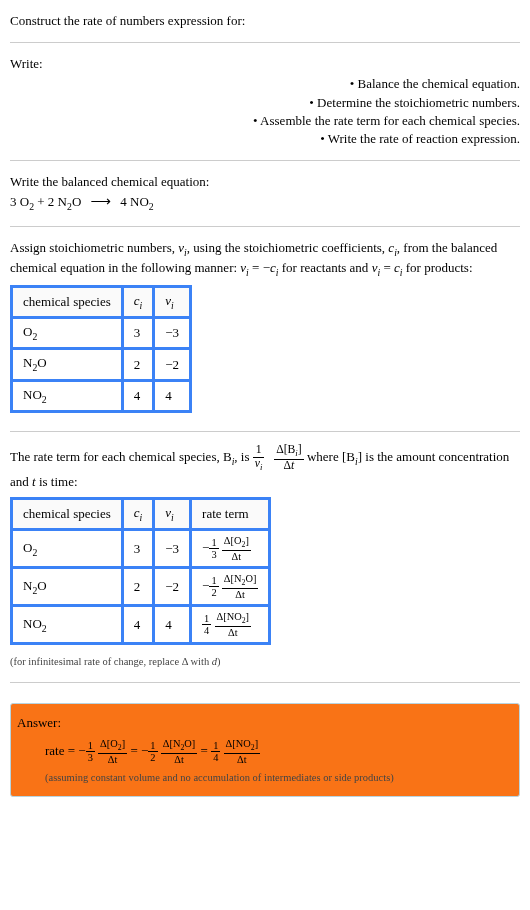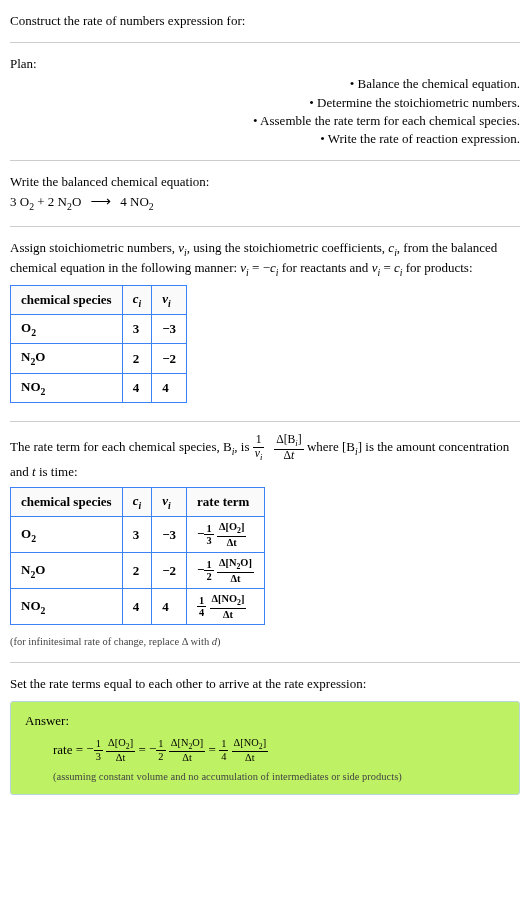--- a/index.html
+++ b/index.html
@@ -18,60 +18,60 @@
 sub { font-size: 0.75em; vertical-align: sub; }
 .arrow { display: inline-block; margin: 0 6px; font-size: 1.1em; }
 ul.plan { list-style: none; padding-left: 0; margin-top: 2px; text-align: right; }
 ul.plan li::before { content: "• "; }
 table.data {
   border-collapse: collapse;
   margin: 6px 0;
   font-size: 13px;
 }
 table.data th, table.data td {
-  border: 1px solid #3b82f6;
+  border: 3px solid #3b82f6;
   padding: 4px 10px;
   text-align: left;
-  font-weight: bold;
+  font-weight: normal;
 }
 table.data th { background: #fafafa; }
 .frac {
   display: inline-block;
   vertical-align: middle;
   text-align: center;
   font-size: 0.9em;
 }
 .frac .num { display: block; border-bottom: 1px solid #000; padding: 0 2px; line-height: 1.1; }
 .frac .den { display: block; padding: 0 2px; line-height: 1.1; }
 .small-note { font-size: 10.5px; color: #444; margin-top: 10px; }
 .answer-box {
-  background: #bef264;
+  background: #f97316;
   border: 1px solid #b8d4e0;
   border-radius: 3px;
-  padding: 10px 14px;
+  padding: 10px 6px;
   margin-top: 8px;
 }
 .answer-box .ans-label { margin-bottom: 6px; }
 .answer-box .rate-line { padding-left: 28px; margin-bottom: 6px; }
 .answer-box .assume { font-size: 10.5px; color: #444; padding-left: 28px; }
 .ital { font-style: italic; }
 .delta { font-family: 'Times New Roman', serif; }
 .rate-term { white-space: nowrap; }
 </style>
 </head>
 <body>
 
 <div class="section">
   <div>Construct the rate of numbers expression for:</div>
 </div>
 
 <hr>
 
 <div class="section">
-  <div>Plan:</div>
+  <div>Write:</div>
   <ul class="plan">
     <li>Balance the chemical equation.</li>
     <li>Determine the stoichiometric numbers.</li>
     <li>Assemble the rate term for each chemical species.</li>
     <li>Write the rate of reaction expression.</li>
   </ul>
 </div>
 
 <hr>
 
@@ -154,21 +154,20 @@
       <td><span class="rate-term"><span></span><span class="frac" style="font-size:0.8em"><span class="num">1</span><span class="den">4</span></span>&nbsp;<span class="frac" style="font-size:0.8em"><span class="num"><span>Δ[NO</span><sub>2</sub><span>]</span></span><span class="den"><span class="delta">Δt</span></span></span></span></td>
     </tr>
   </tbody>
     </table>
   <div class="small-note"><span>(for infinitesimal rate of change, replace Δ with </span><span class="ital">d</span><span>)</span></div>
 </div>
 
 <hr>
 
 <div class="section">
-  <div>Set the rate terms equal to each other to arrive at the rate expression:</div>
   <div class="answer-box">
     <div class="ans-label">Answer:</div>
     <div class="rate-line">
       <span>rate = </span>
       <span class="rate-term"><span>−</span><span class="frac" style="font-size:0.8em"><span class="num">1</span><span class="den">3</span></span>&nbsp;<span class="frac" style="font-size:0.8em"><span class="num"><span>Δ[O</span><sub>2</sub><span>]</span></span><span class="den"><span class="delta">Δt</span></span></span></span>
       <span> = </span>
       <span class="rate-term"><span>−</span><span class="frac" style="font-size:0.8em"><span class="num">1</span><span class="den">2</span></span>&nbsp;<span class="frac" style="font-size:0.8em"><span class="num"><span>Δ[N</span><sub>2</sub><span>O]</span></span><span class="den"><span class="delta">Δt</span></span></span></span>
       <span> = </span>
       <span class="rate-term"><span></span><span class="frac" style="font-size:0.8em"><span class="num">1</span><span class="den">4</span></span>&nbsp;<span class="frac" style="font-size:0.8em"><span class="num"><span>Δ[NO</span><sub>2</sub><span>]</span></span><span class="den"><span class="delta">Δt</span></span></span></span>
     </div>

